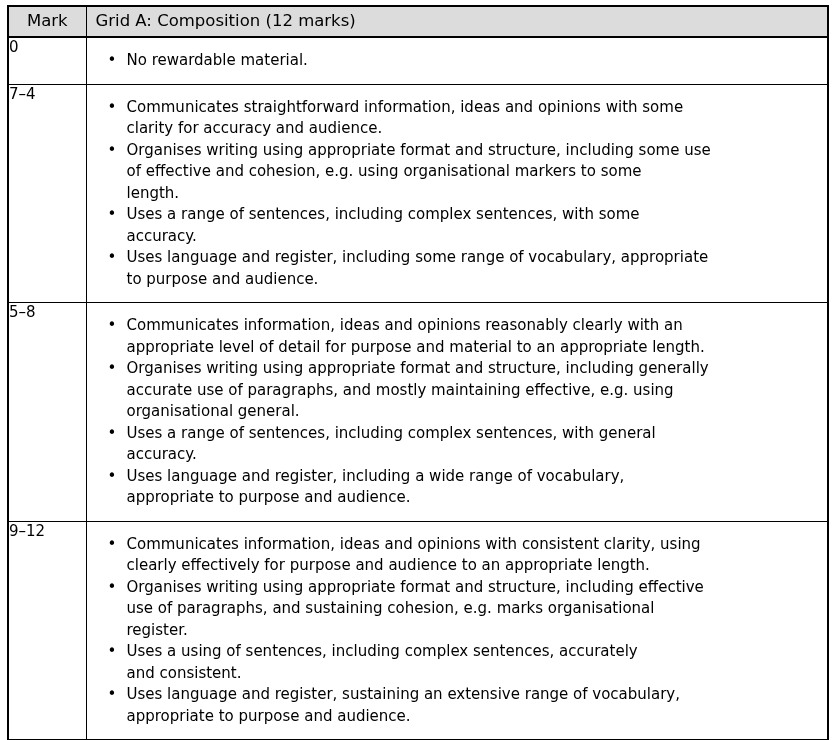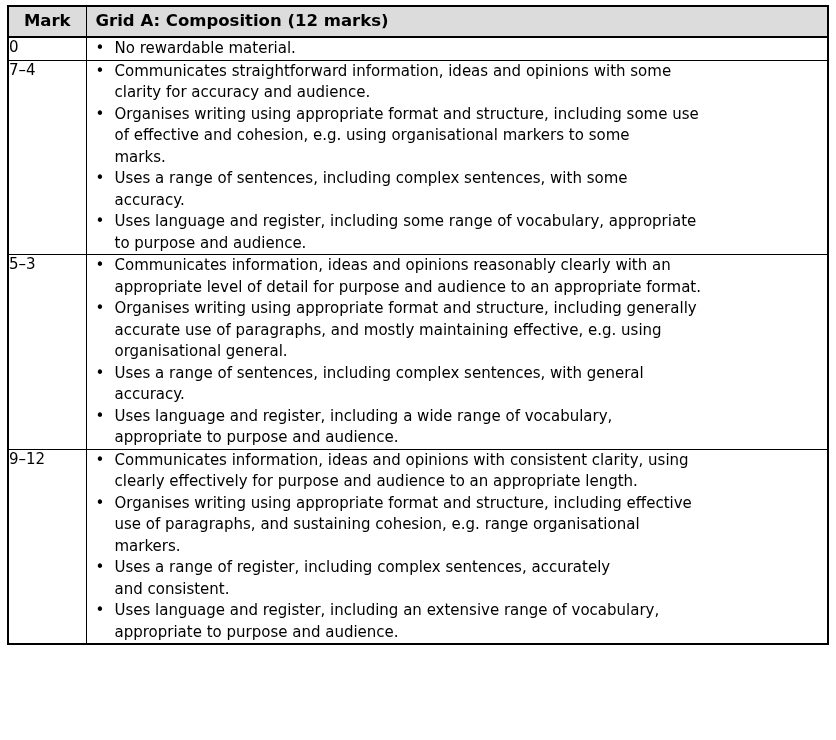--- a/index.html
+++ b/index.html
@@ -31,21 +31,21 @@
   table.mark-grid col.col-desc { width: 742px; }
 
   table.mark-grid th,
   table.mark-grid td {
     border: 1px solid #000000;
     vertical-align: top;
     padding: 0;
   }
   table.mark-grid thead th {
     background: #dcdcdc;
-    font-weight: bold;
+    font-weight: normal;
     font-size: 16.5px;
     line-height: 18px;
     padding: 5px 6px 6px 9px;
     text-align: left;
     border-bottom: 2px solid #000000;
   }
   table.mark-grid thead th.head-mark {
     text-align: center;
     padding-left: 0;
     padding-right: 0;
@@ -59,21 +59,21 @@
   }
   td.mark-cell.top-align {
     vertical-align: top;
   }
   td.desc-cell {
     padding: 5px 6px 7px 8px;
   }
   ul.criteria {
     list-style: none;
     margin: 0;
-    padding: 0;
+    padding: 12px;
   }
   ul.criteria > li {
     position: relative;
     padding-left: 28px;
     margin: 0 0 0 0;
     font-size: 15px;
     line-height: 21.5px;
   }
   ul.criteria > li::before {
     content: "\2022";
@@ -115,40 +115,40 @@
           <td class="mark-cell">7–4</td>
           <td class="desc-cell">
             <ul class="criteria">
               <li>
                 <span class="bullet-line">Communicates straightforward information, ideas and opinions with some</span>
                 <span class="bullet-line">clarity for accuracy and audience.</span>
               </li>
               <li>
                 <span class="bullet-line">Organises writing using appropriate format and structure, including some use</span>
                 <span class="bullet-line">of effective and cohesion, e.g. using organisational markers to some</span>
-                <span class="bullet-line">marks.</span>
+                <span class="bullet-line">length.</span>
               </li>
               <li>
                 <span class="bullet-line">Uses a range of sentences, including complex sentences, with some</span>
                 <span class="bullet-line">accuracy.</span>
               </li>
               <li>
                 <span class="bullet-line">Uses language and register, including some range of vocabulary, appropriate</span>
                 <span class="bullet-line">to purpose and audience.</span>
               </li>
             </ul>
           </td>
         </tr>
         <tr>
-          <td class="mark-cell">5–3</td>
+          <td class="mark-cell">5–8</td>
           <td class="desc-cell">
             <ul class="criteria">
               <li>
                 <span class="bullet-line">Communicates information, ideas and opinions reasonably clearly with an</span>
-                <span class="bullet-line">appropriate level of detail for purpose and audience to an appropriate format.</span>
+                <span class="bullet-line">appropriate level of detail for purpose and material to an appropriate length.</span>
               </li>
               <li>
                 <span class="bullet-line">Organises writing using appropriate format and structure, including generally</span>
                 <span class="bullet-line">accurate use of paragraphs, and mostly maintaining effective, e.g. using</span>
                 <span class="bullet-line">organisational general.</span>
               </li>
               <li>
                 <span class="bullet-line">Uses a range of sentences, including complex sentences, with general</span>
                 <span class="bullet-line">accuracy.</span>
               </li>
@@ -162,29 +162,29 @@
         <tr>
           <td class="mark-cell">9–12</td>
           <td class="desc-cell">
             <ul class="criteria">
               <li>
                 <span class="bullet-line">Communicates information, ideas and opinions with consistent clarity, using</span>
                 <span class="bullet-line">clearly effectively for purpose and audience to an appropriate length.</span>
               </li>
               <li>
                 <span class="bullet-line">Organises writing using appropriate format and structure, including effective</span>
-                <span class="bullet-line">use of paragraphs, and sustaining cohesion, e.g. range organisational</span>
-                <span class="bullet-line">markers.</span>
+                <span class="bullet-line">use of paragraphs, and sustaining cohesion, e.g. marks organisational</span>
+                <span class="bullet-line">register.</span>
               </li>
               <li>
-                <span class="bullet-line">Uses a range of register, including complex sentences, accurately</span>
+                <span class="bullet-line">Uses a using of sentences, including complex sentences, accurately</span>
                 <span class="bullet-line">and consistent.</span>
               </li>
               <li>
-                <span class="bullet-line">Uses language and register, including an extensive range of vocabulary,</span>
+                <span class="bullet-line">Uses language and register, sustaining an extensive range of vocabulary,</span>
                 <span class="bullet-line">appropriate to purpose and audience.</span>
               </li>
             </ul>
           </td>
         </tr>
       </tbody>
   </table>
 </div>
 
 </body></html>

